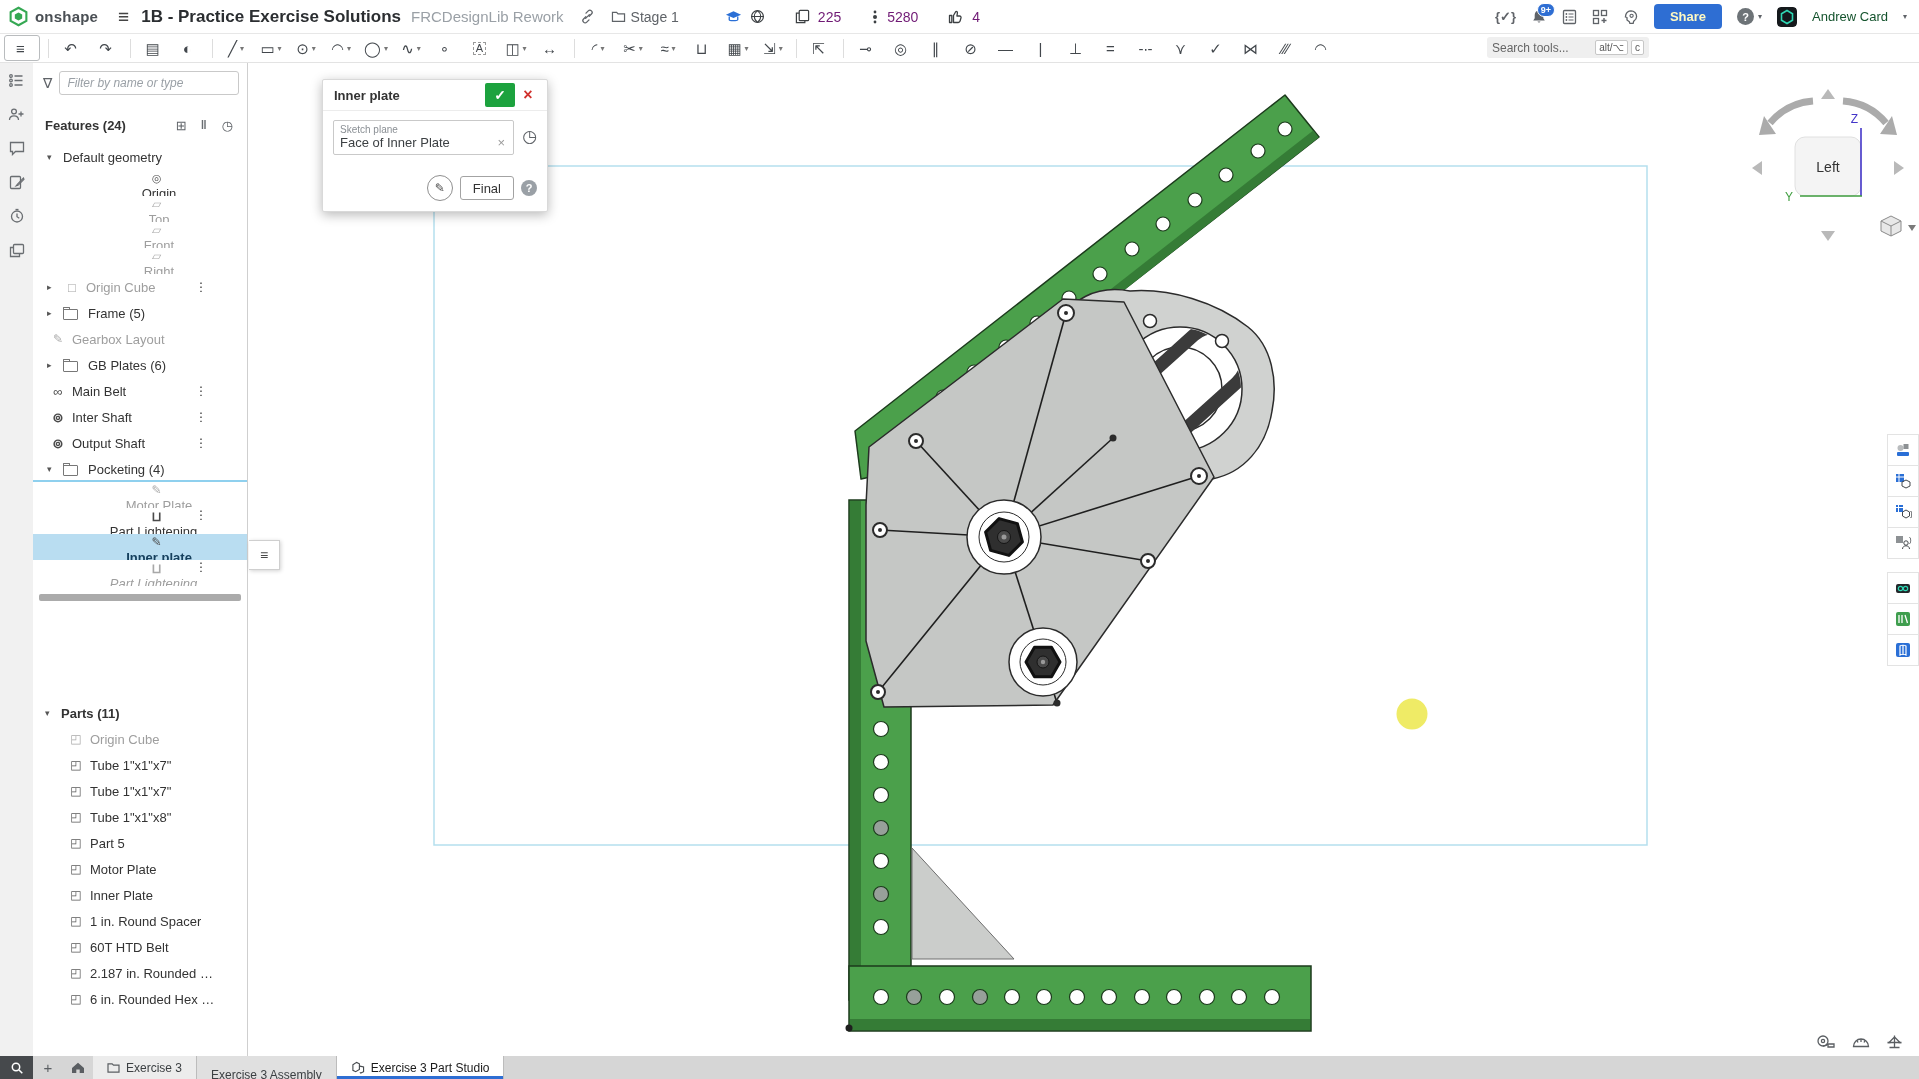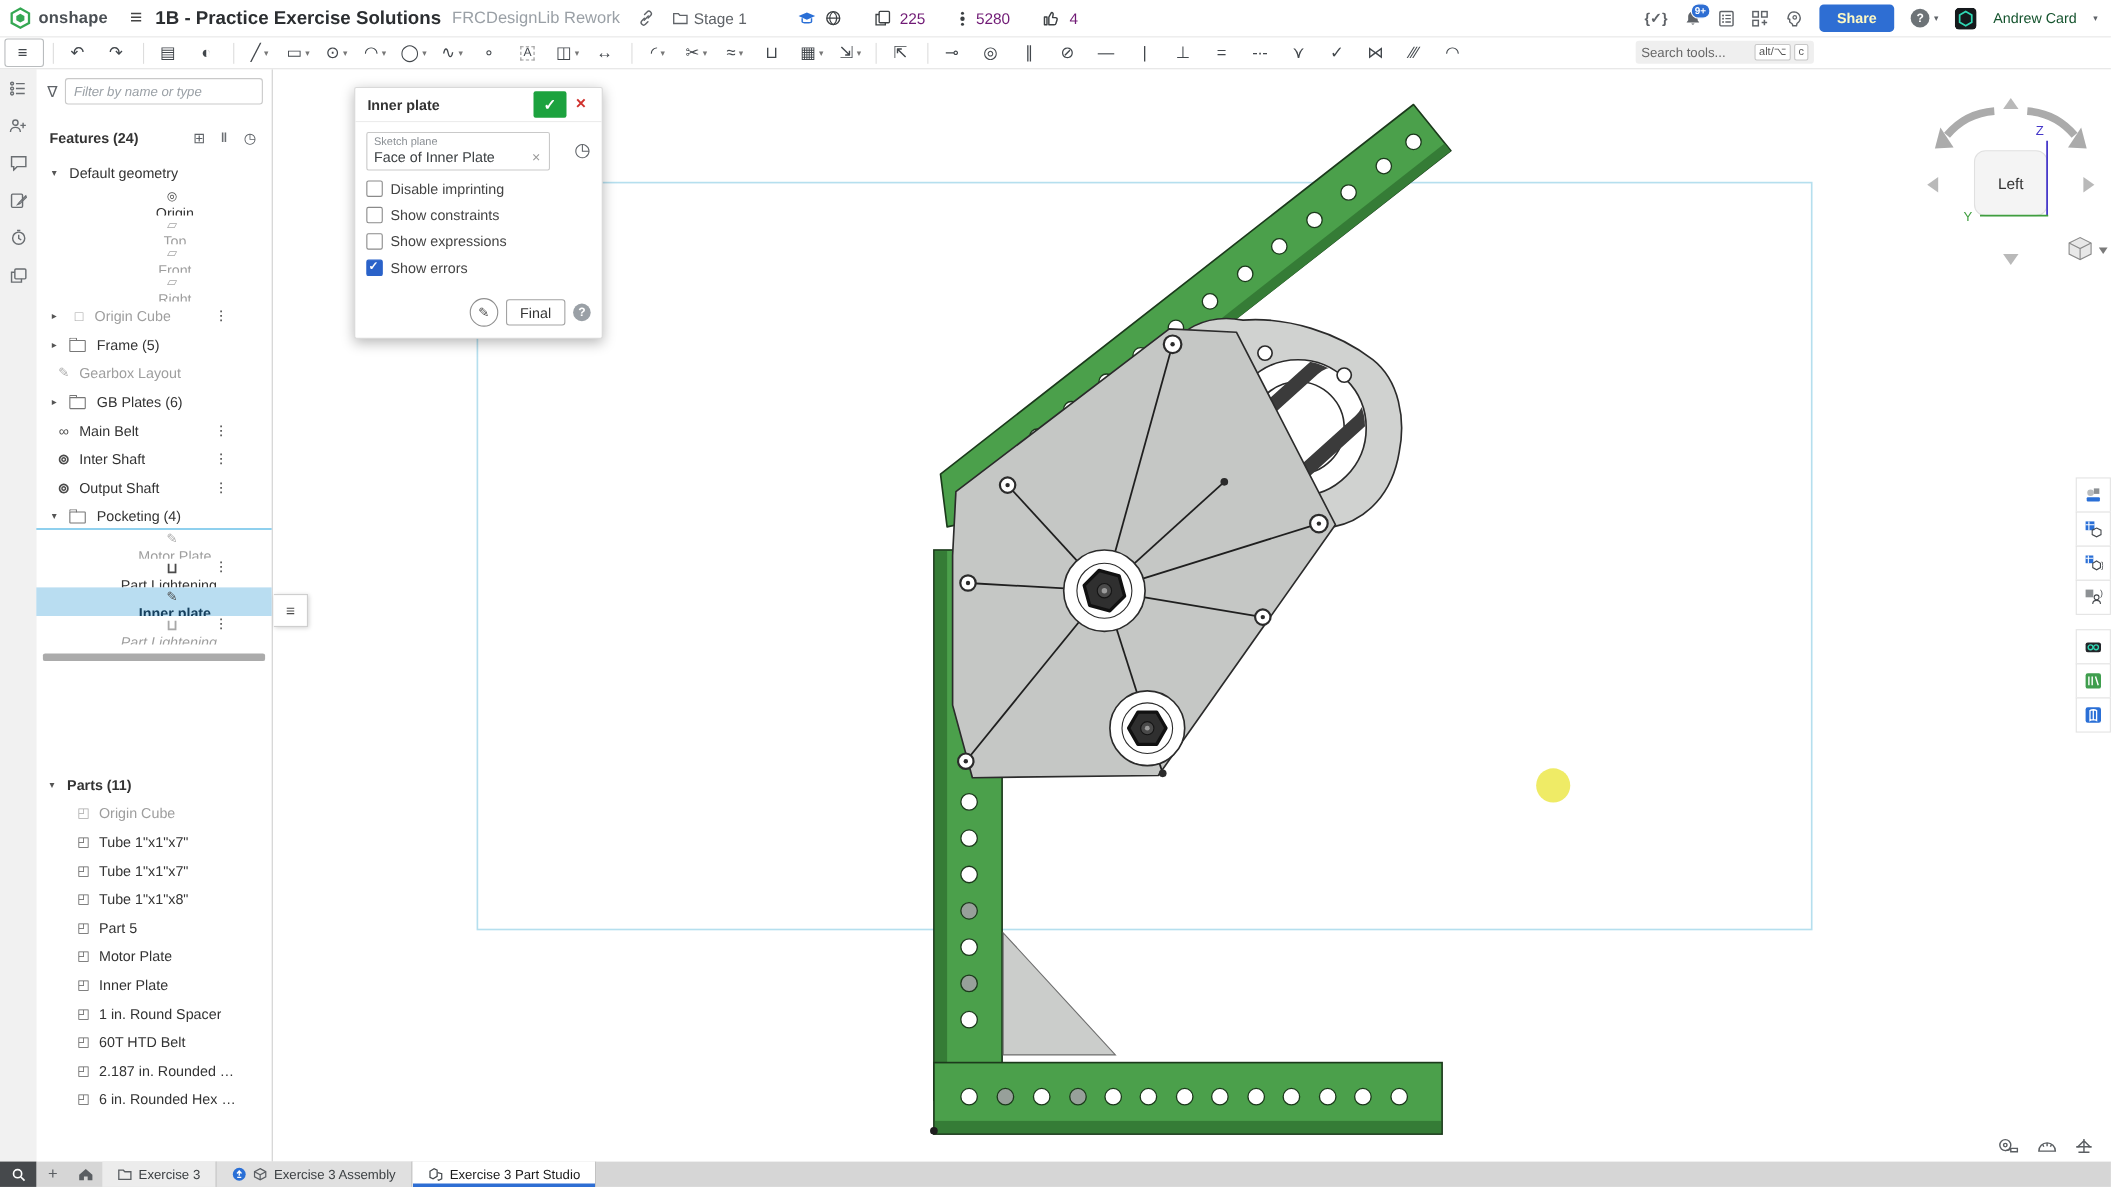--- a/index.html
+++ b/index.html
@@ -103,21 +103,21 @@
   
   .dialog{position:absolute;left:322px;top:79px;width:224px;background:#fff;border:1px solid #d9d9d9;border-radius:2px;
           box-shadow:0 3px 12px rgba(0,0,0,.28);z-index:50;}
   .dlg-head{height:30px;display:flex;align-items:center;padding:0 6px 0 11px;border-bottom:1px solid #ececec;}
   .dlg-title{flex:1;font-size:13px;font-weight:700;color:#333;}
   .dlg-ok{width:30px;height:24px;background:#1ca23e;color:#fff;font-size:14px;font-weight:700;border:none;border-radius:2px;
           display:flex;align-items:center;justify-content:center;cursor:pointer;}
   .dlg-x{width:26px;height:24px;color:#d0312d;font-size:16px;font-weight:700;display:flex;align-items:center;
          justify-content:center;cursor:pointer;}
   .dlg-body{padding:9px 10px 10px 10px;}
-  .fieldrow{display:flex;align-items:flex-start;gap:22px;}
+  .fieldrow{display:flex;align-items:flex-start;gap:8px;}
   .fieldbox{flex:1;border:1px solid #c9c9c9;border-radius:2px;padding:3px 6px 4px 6px;position:relative;}
   .fieldlabel{font-size:10px;color:#8a8f94;}
   .fieldvalrow{display:flex;align-items:center;}
   .fieldval{flex:1;font-size:13px;color:#3c4043;}
   .fieldclear{color:#9a9a9a;font-size:13px;cursor:pointer;padding:0 2px;}
   .histbtn{color:#5f6368;font-size:17px;margin-top:6px;cursor:pointer;}
   .cbrow{display:flex;align-items:center;margin-top:9px;gap:7px;cursor:pointer;}
   .cb{width:13px;height:13px;border:1.4px solid #8a8a8a;border-radius:2px;background:#fff;position:relative;flex:none;}
   .cb.on{background:#2a62c9;border-color:#2a62c9;}
   .cb.on::after{content:"✓";position:absolute;left:1px;top:-2px;color:#fff;font-size:11px;font-weight:700;}
@@ -140,21 +140,21 @@
   .rdgap{height:14px;}
   
   .measure{position:absolute;right:16px;bottom:30px;display:flex;gap:16px;z-index:15;}
   .measure .mi{cursor:pointer;}
   
   .tabbar{position:absolute;left:0;bottom:0;right:0;height:23px;background:#d6d6d6;display:flex;align-items:stretch;z-index:40;}
   .tabsearch{width:33px;background:#46494c;display:flex;align-items:center;justify-content:center;cursor:pointer;}
   .tbbtn{width:30px;display:flex;align-items:center;justify-content:center;color:#5a5e62;font-size:15px;cursor:pointer;}
   .tab{display:flex;align-items:center;gap:6px;padding:0 14px;font-size:12px;color:#3c4043;background:#ececec;
        border-right:1px solid #bcbcbc;cursor:pointer;white-space:nowrap;}
-  .tab.t2{background:#e0e0e0;}
+  .tab.t2{background:#e0e0e0;flex-direction:column;}
   .tab.active{background:#fff;box-shadow:inset 0 -3px 0 #2e6ed3;color:#1a1a1a;}
 </style>
 </head>
 <body>
 
 <div class="topbar">
   <div class="logo">
     <svg width="21" height="21" viewBox="0 0 24 24">
       <polygon points="12,2 21,7 21,17 12,22 3,17 3,7" fill="none" stroke="#35a853" stroke-width="2.4"></polygon>
       <polygon points="12,7.5 16.2,9.8 16.2,14.2 12,16.5 7.8,14.2 7.8,9.8" fill="#35a853"></polygon>
@@ -643,39 +643,20 @@
     <div class="fieldrow">
       <div class="fieldbox">
         <div class="fieldlabel">Sketch plane</div>
         <div class="fieldvalrow">
           <span class="fieldval">Face of Inner Plate</span>
           <span class="fieldclear">×</span>
         </div>
       </div>
       <span class="histbtn">◷</span>
     </div>
-    <div>
-
-    <div class="cbrow">
-          <span class="cb"></span>
-          <span class="cblabel">Disable imprinting</span>
-        </div>
-        <div class="cbrow">
-          <span class="cb"></span>
-          <span class="cblabel">Show constraints</span>
-        </div>
-        <div class="cbrow">
-          <span class="cb"></span>
-          <span class="cblabel">Show expressions</span>
-        </div>
-        <div class="cbrow">
-          <span class="cb on"></span>
-          <span class="cblabel">Show errors</span>
-        </div>
-      </div>
   </div>
   <div class="dlg-foot">
     <span class="sketchbtn">✎</span>
     <button class="finalbtn">Final</button>
     <span class="dlg-help">?</span>
   </div>
 </div>
 
 <div class="canvas">
   <svg width="1671" height="994" viewBox="248 62 1671 994" preserveAspectRatio="none">

